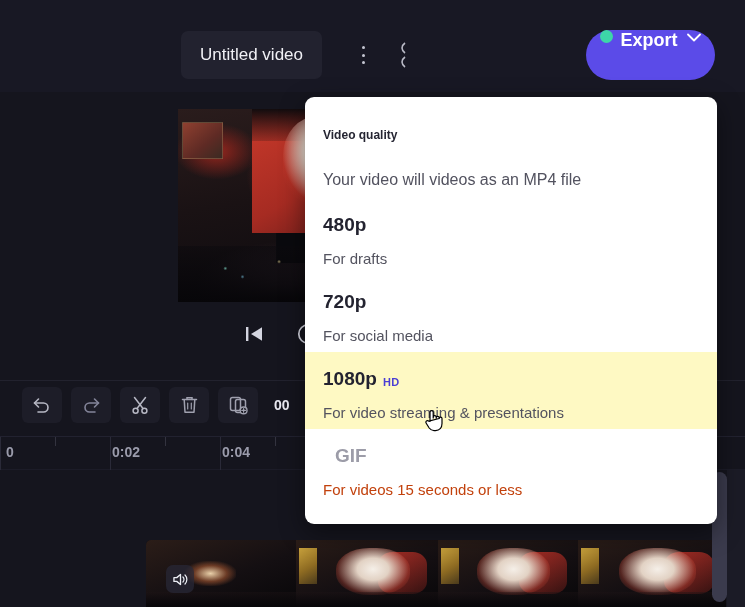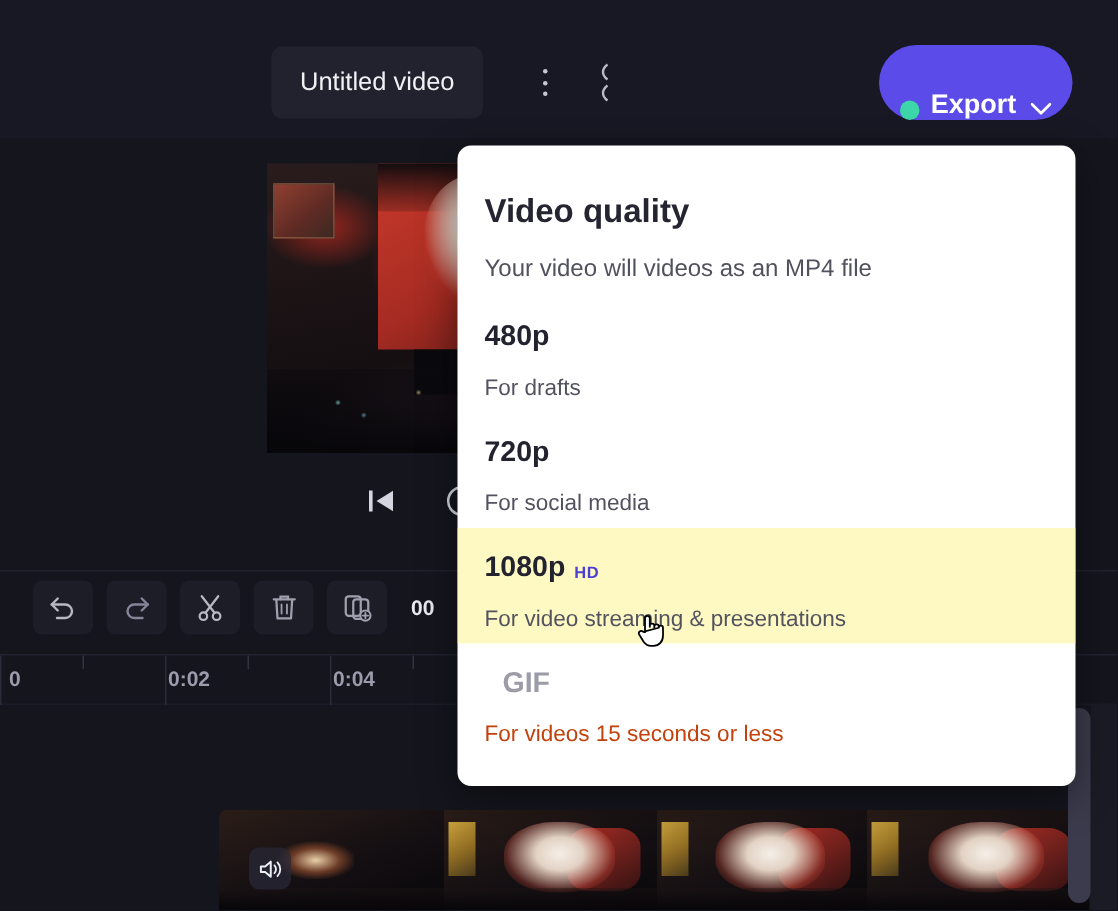--- a/index.html
+++ b/index.html
@@ -95,21 +95,21 @@
     cursor: pointer;
   }
   .btn-upgrade .label {
     color: #f4f4f8; font-size: 17px; font-weight: 600; white-space: nowrap;
   }
   .btn-export {
     position: absolute; left: 586px; top: 30px;
     height: 50px; width: 129px;
     border-radius: 25px;
     background: #5b4be8;
-    display: flex; align-items: flex-end; justify-content: center; gap: 7px;
+    display: flex; align-items: flex-start; justify-content: center; gap: 7px;
     border: none;
     cursor: pointer;
   }
   .dot-teal {
     width: 13px; height: 13px; border-radius: 50%;
     background: #3dd6a8; flex: none;
   }
   .btn-export .label {
     color: #ffffff; font-size: 18px; font-weight: 700; white-space: nowrap;
   }
@@ -310,21 +310,21 @@
     width: 412px; height: 427px;
     background: #ffffff;
     border-radius: 9px;
     box-shadow: 0 8px 26px rgba(0,0,0,.45);
     overflow: hidden;
     z-index: 50;
   }
   .dd-title {
     position: absolute; left: 18px; top: 31px;
     color: #252532;
-    font-size: 22px;
+    font-size: 12px;
     font-weight: 700;
   }
   .dd-sub {
     position: absolute; left: 18px; top: 74px;
     color: #52525f;
     font-size: 16px;
   }
   .dd-item {
     position: absolute; left: 0; width: 412px;
     padding: 0 18px;

